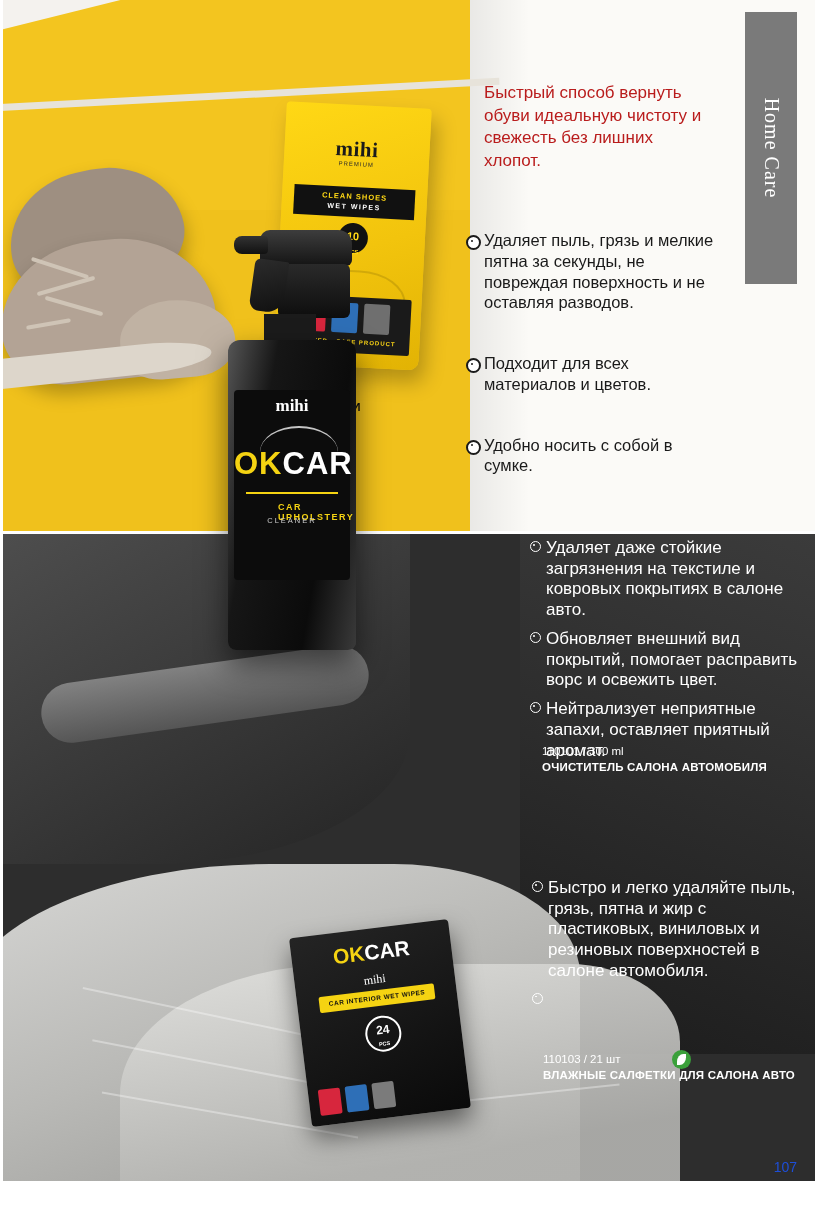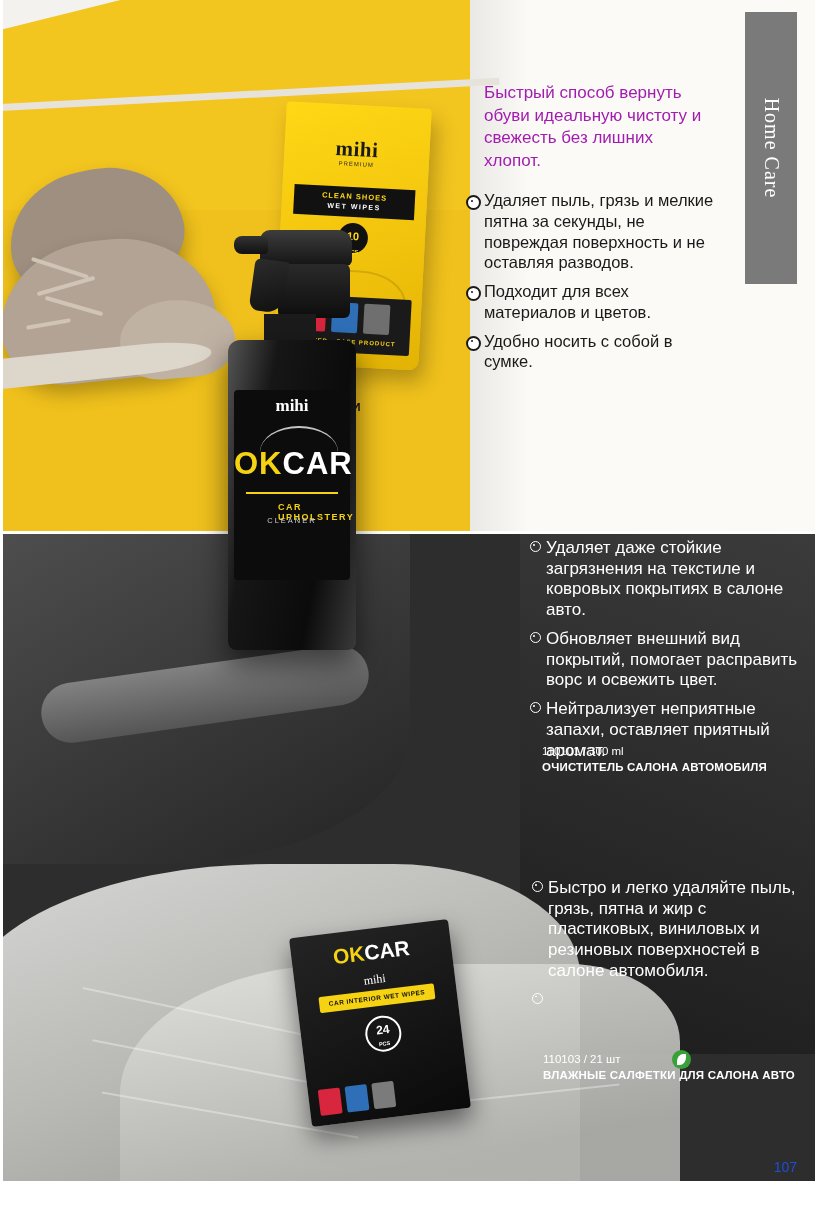--- a/index.html
+++ b/index.html
@@ -250,34 +250,35 @@
   .txt {
     font-family: "Liberation Sans", sans-serif;
     color: #1a1a1a;
   }
   .lead {
     position: absolute;
     left: 484px; top: 82px;
     width: 225px;
     font-size: 17px;
     line-height: 1.33;
-    color: #a21caf;
+    color: #b91c1c;
   }
   .bullets-top {
     position: absolute;
     left: 466px; top: 190px;
     width: 250px;
   }
   .bullet {
     position: relative;
     padding-left: 18px;
     margin-bottom: 8px;
     font-size: 16.5px;
     line-height: 1.26;
     color: #1a1a1a;
+    margin-top: 40px;
   }
   .bullet .dot {
     position: absolute;
     left: 0; top: 5px;
     width: 11px; height: 11px;
     border-radius: 50%;
     border: 2px solid #1a1a1a;
     background: #ffffff;
   }
   .bullet .dot::after {

